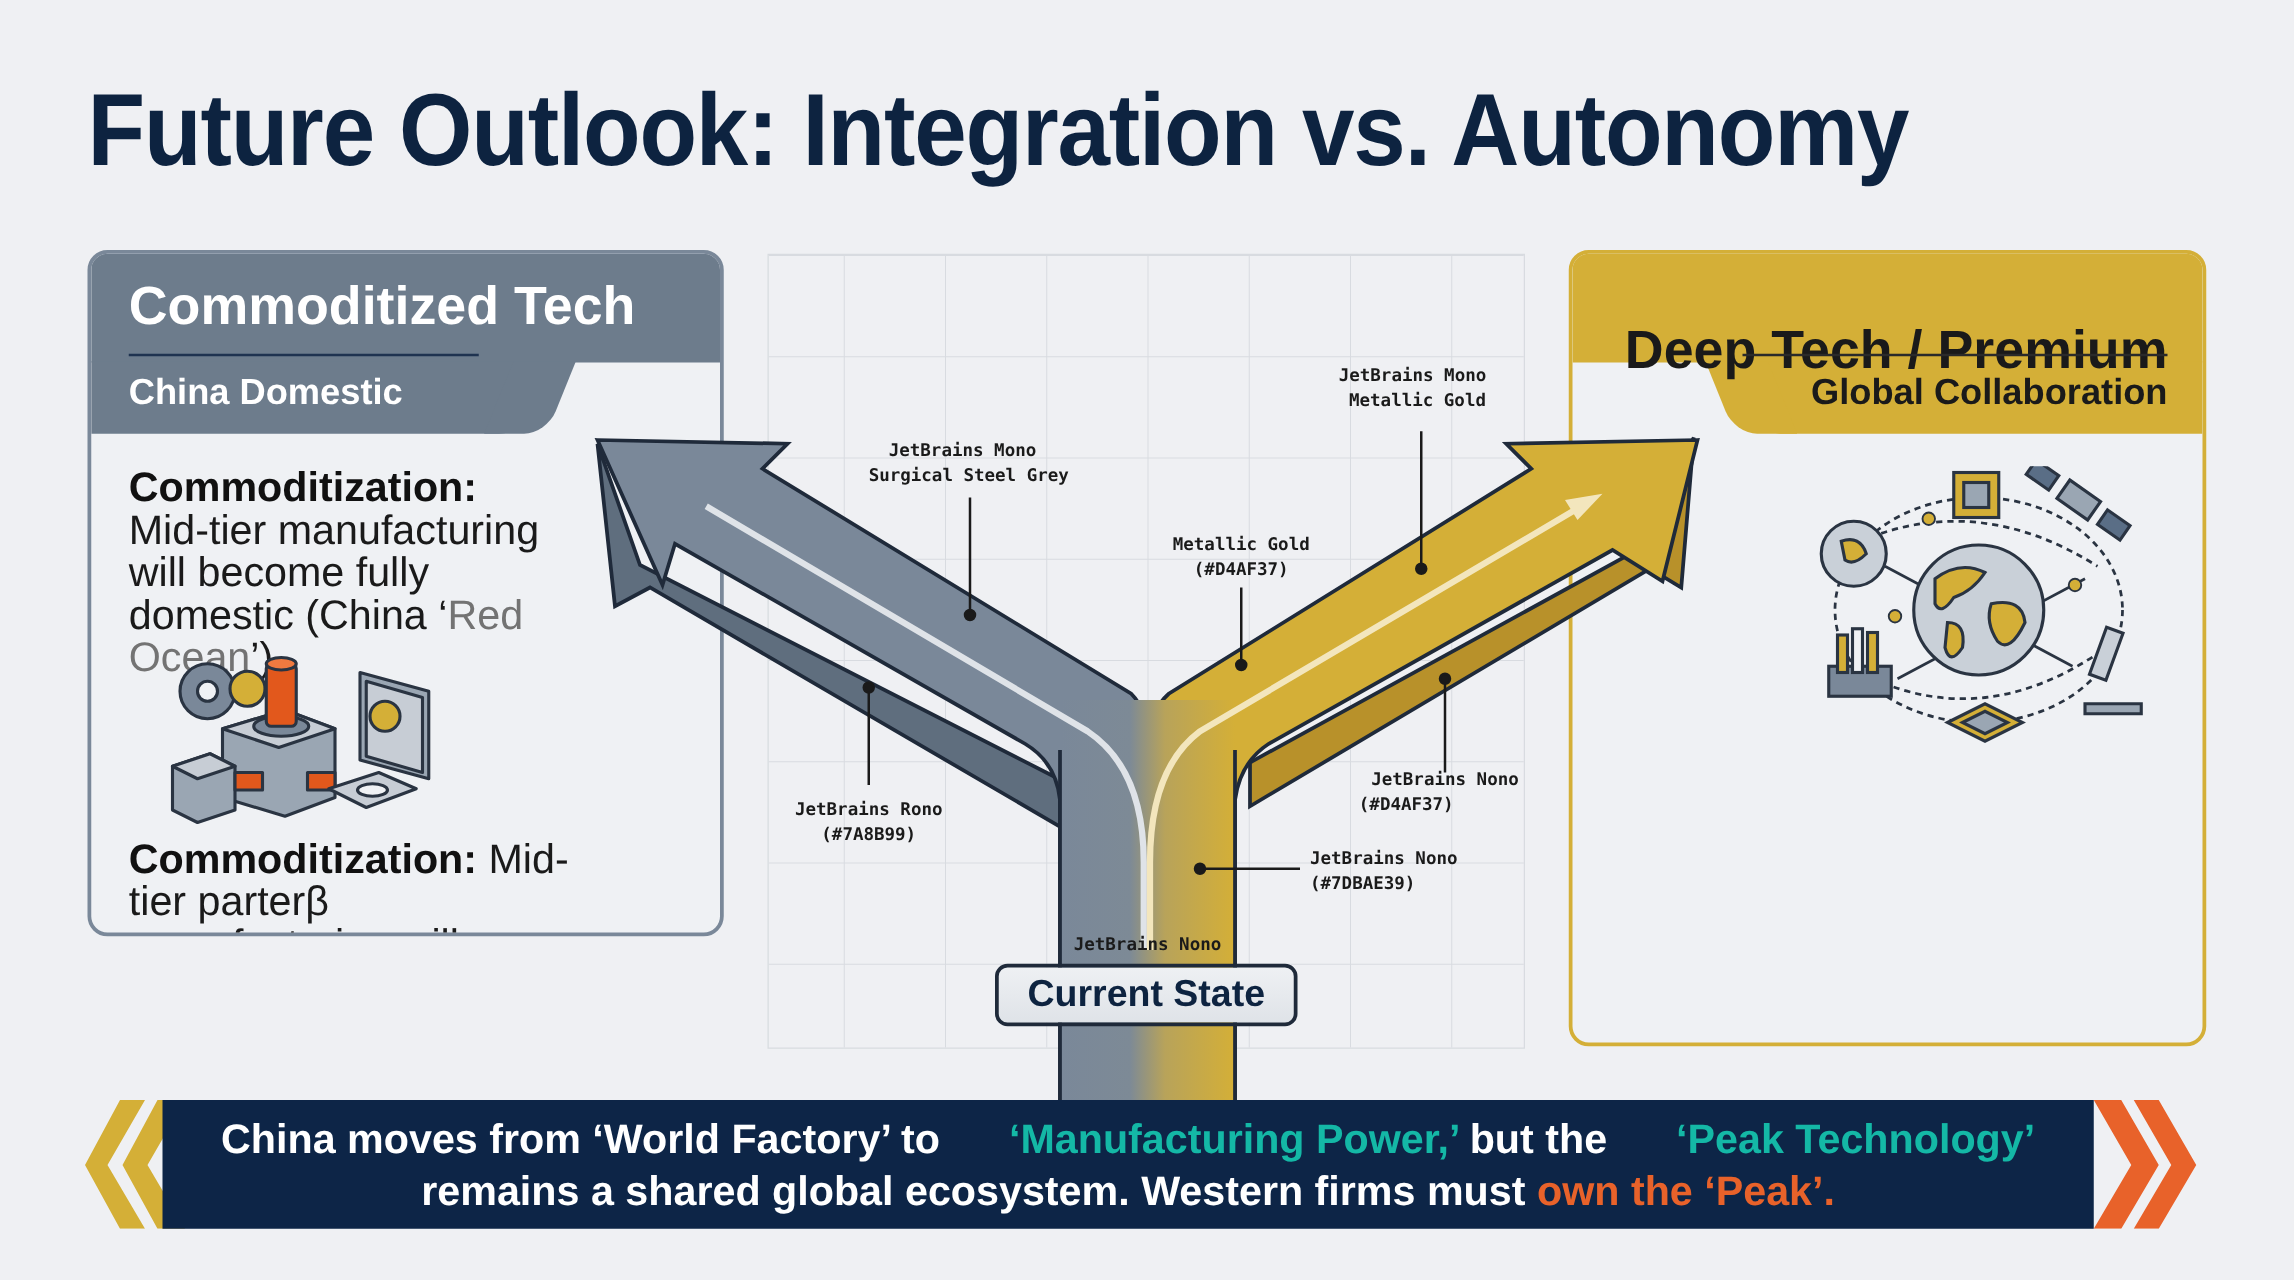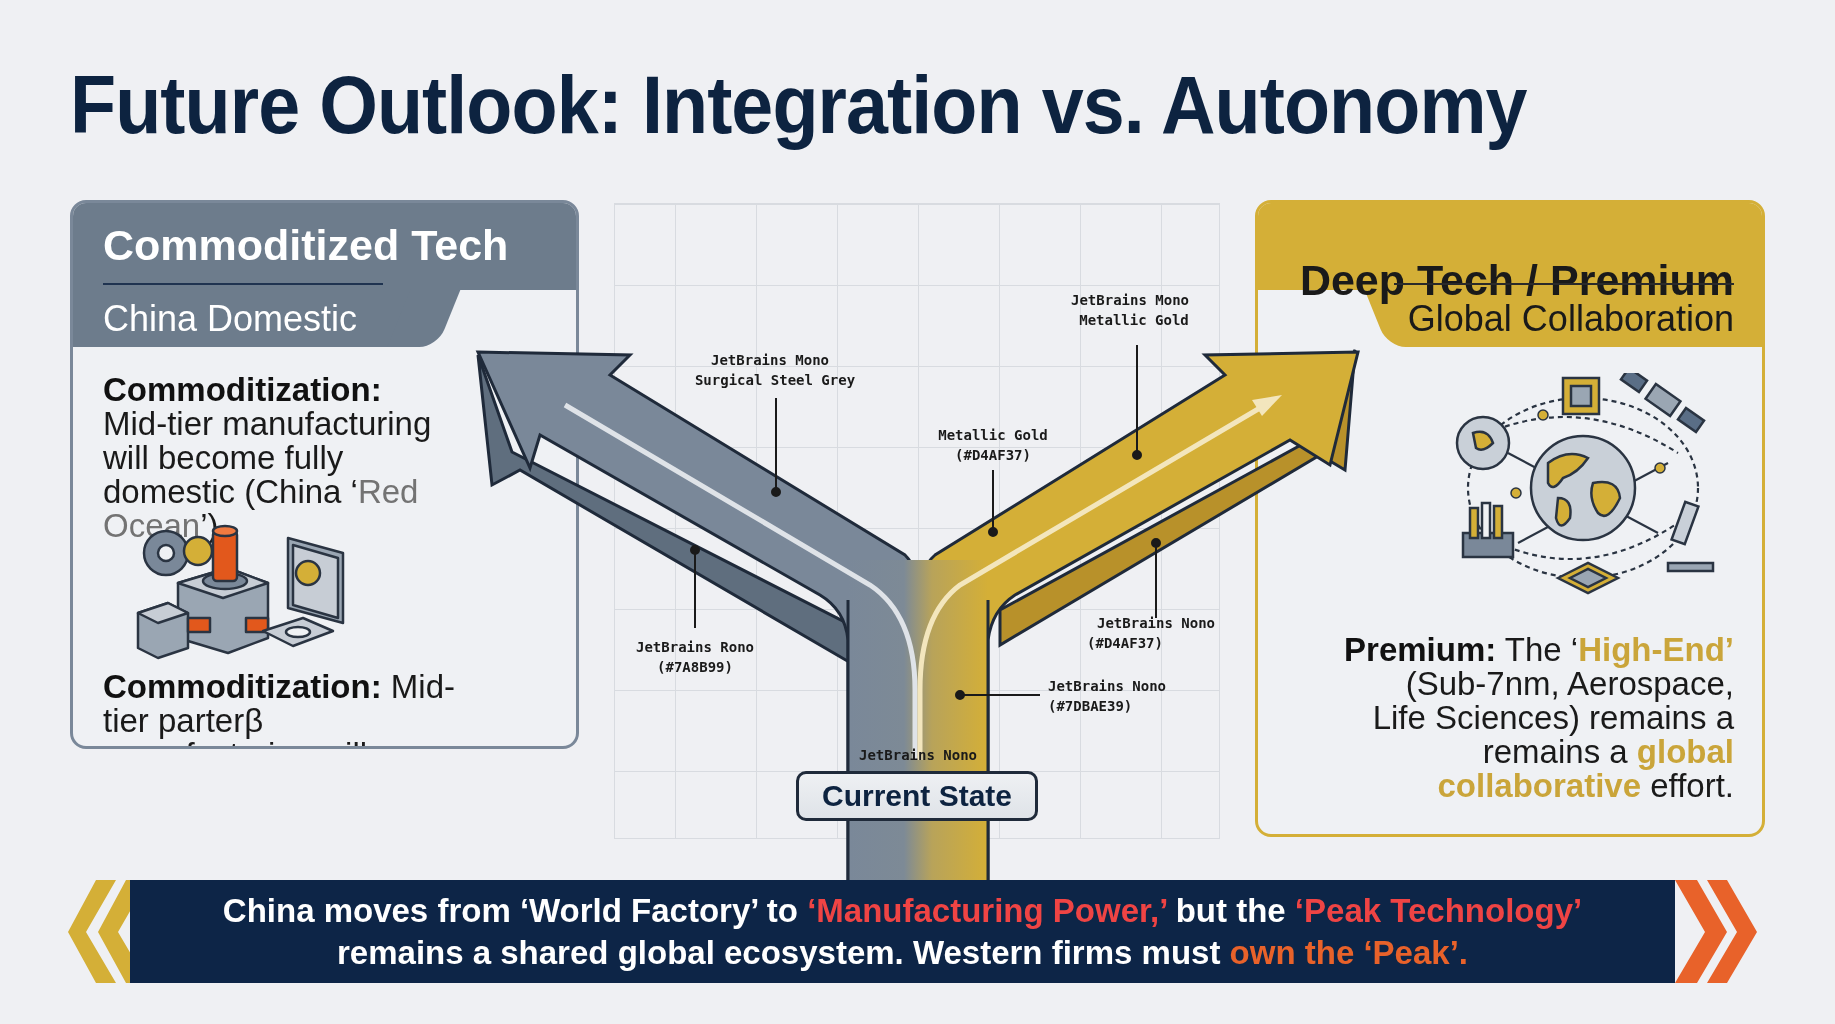--- a/index.html
+++ b/index.html
@@ -51,21 +51,21 @@
     content: ""; position: absolute; left: -26px; top: 0; width: 50px; height: 58px;
     background: #d4af37; transform: skewX(22deg); border-bottom-left-radius: 18px;
   }
 
   .hdr-title { position: absolute; top: 18px; font-size: 43px; font-weight: 700; white-space: nowrap; }
   .card.left .hdr-title { left: 30px; color: #ffffff; }
   .card.right .hdr-title { right: 28px; color: #1a1a1a; margin-top: 35px; }
   .hdr-rule { position: absolute; top: 80px; height: 2px; }
   .card.left .hdr-rule { left: 30px; width: 280px; background: #1f3350; }
   .card.right .hdr-rule { right: 28px; width: 340px; background: #2a2a2a; }
-  .hdr-sub { position: absolute; top: 95px; font-size: 36px; font-weight: 400; white-space: nowrap; z-index: 2; }
+  .hdr-sub { position: absolute; top: 95px; font-size: 29px; font-weight: 700; white-space: nowrap; z-index: 2; }
   .card.left .hdr-sub { left: 30px; color: #ffffff; }
   .card.right .hdr-sub { right: 28px; color: #1a1a1a; }
 
   .body-text { position: absolute; font-size: 33px; line-height: 34px; color: #1a1a1a; }
   .body-text b { font-weight: 700; color: #111; }
   .red { color: #737373; font-weight: 400; }
   .gold { color: #caa53a; font-weight: 700; }
 
   .card.left .p1 { left: 30px; top: 170px; width: 360px; }
   .card.left .p2 { left: 30px; top: 467px; width: 360px; }
@@ -84,21 +84,21 @@
     font-size: 30px; font-weight: 700; color: #0d2340;
   }
 
   
   .banner {
     position: absolute; left: 130px; top: 880px; width: 1545px; height: 103px;
     background: #0d2547;
     display: flex; flex-direction: column; align-items: center; justify-content: center;
     color: #fff; font-size: 33px; font-weight: 700; line-height: 42px;
   }
-  .banner .gold2 { color: #ef4444; }
+  .banner .gold2 { color: #14b8a6; margin-left: 46px; }
   .banner .orange { color: #e8622a; margin-top: 48px; }
   .chev { position: absolute; top: 880px; }
 </style>
 </head>
 <body>
 
 <div class="title">Future Outlook: Integration vs. Autonomy</div>
 
 <div class="grid"></div>
 
@@ -182,23 +182,20 @@
       <rect x="230" y="130" width="14" height="40" transform="rotate(20 237 150)" fill="#c9d0d8"></rect>
       <path d="M220 190 L265 190 L265 198 L220 198 Z" fill="#9aa6b3"></path>
     </g>
     <g fill="#d4af37" stroke="#2a3442" stroke-width="1.5">
       <circle cx="95" cy="42" r="5"></circle>
         <circle cx="212" cy="95" r="5"></circle>
         <circle cx="68" cy="120" r="5"></circle>
     </g>
   </svg>
 
-  <div class="body-text p1">
-    <b>Premium:</b><span> The ‘</span><span class="gold">High-End’</span><span> (Sub-7nm, Aerospace, Life Sciences) remains a remains a </span><span class="gold">global collaborative</span><span> effort.</span>
-  </div>
 </div>
 
 <svg class="diagram" viewBox="0 0 1835 1024">
   <defs>
     <linearGradient id="stemGrad" x1="0" x2="1" y1="0" y2="0">
       <stop offset="0" stop-color="#7a8899"></stop>
       <stop offset="0.4" stop-color="#7d8a96"></stop>
       <stop offset="0.6" stop-color="#b8a35a"></stop>
       <stop offset="1" stop-color="#d4af37"></stop>
     </linearGradient>

